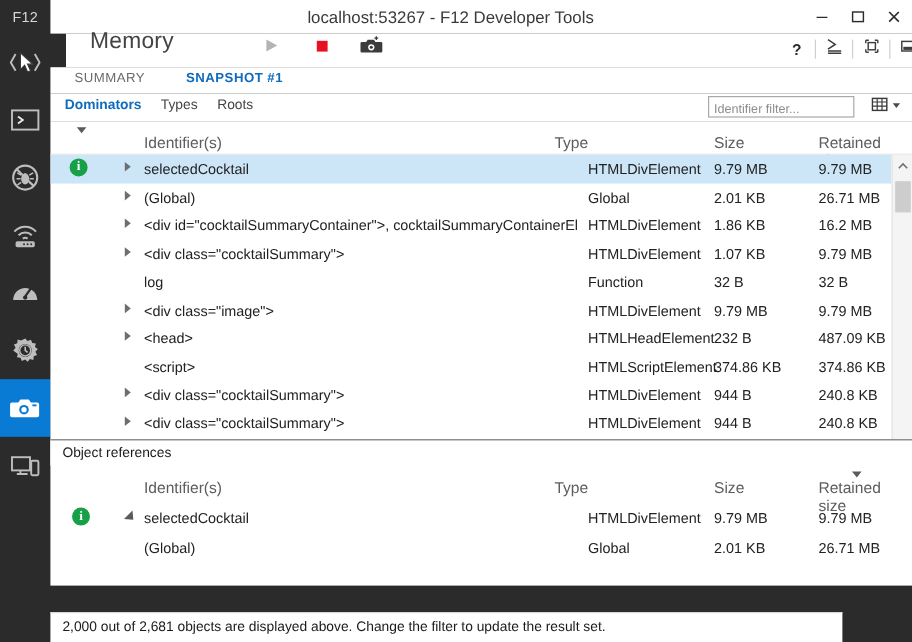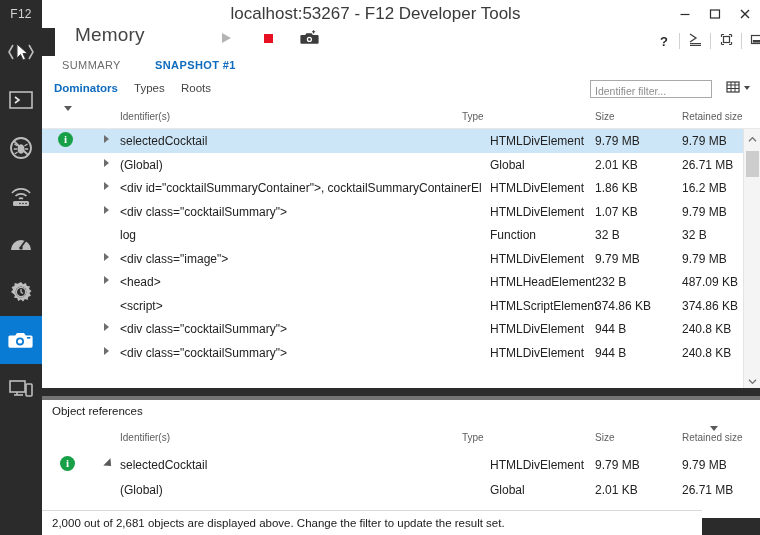--- a/index.html
+++ b/index.html
@@ -43,21 +43,21 @@
   .titlebar {
     position: absolute; left: 42px; top: 0;
     width: 718px; height: 28px;
     background: #ffffff;
   }
   .title-text {
     position: absolute; left: 0; top: 0;
     width: 667px; height: 28px;
     line-height: 28px;
     text-align: center;
-    font-size: 17px;
+    font-size: 14px;
     color: #3a3a3a;
   }
   .win-btns {
     position: absolute; right: 0; top: 0;
     height: 28px; display: flex;
   }
   .win-btn {
     width: 30px; height: 28px;
     display: flex; align-items: center; justify-content: center;
     color: #2c2c2c;
@@ -149,21 +149,21 @@
   }
   .gh-caret {
     position: absolute; left: 22px; top: 5px;
     width: 0; height: 0;
     border-left: 4px solid transparent;
     border-right: 4px solid transparent;
     border-top: 5px solid #5a5a5a;
   }
   .gh-col {
     position: absolute; top: 10px;
-    font-size: 10px; color: #5d5d5d;
+    font-size: 13px; color: #5d5d5d;
   }
 
   .gridbody {
     position: absolute; left: 42px; top: 129px;
     width: 718px; height: 259px;
     background: #ffffff;
     overflow: hidden;
   }
   .row {
     position: relative;
@@ -209,24 +209,24 @@
   .vs-up { top: 0; }
   .vs-down { bottom: 0; }
   .vs-thumb {
     position: absolute; left: 2px; top: 22px;
     width: 13px; height: 26px;
     background: #cdcdcd;
   }
 
   
   .orefs {
-    position: absolute; left: 42px; top: 396px;
+    position: absolute; left: 42px; top: 366px;
     width: 718px; height: 122px;
     background: #ffffff;
-    border-top: 4px solid #737373;
+    border-top: 1px solid #737373;
   }
   .orefs-title {
     position: absolute; left: 10px; top: 5px;
     font-size: 11.5px; color: #1a1a1a;
   }
   .orefs-head {
     position: absolute; left: 0; top: 24px;
     width: 718px; height: 26px;
   }
   .orefs-head .gh-col { top: 8px; }

